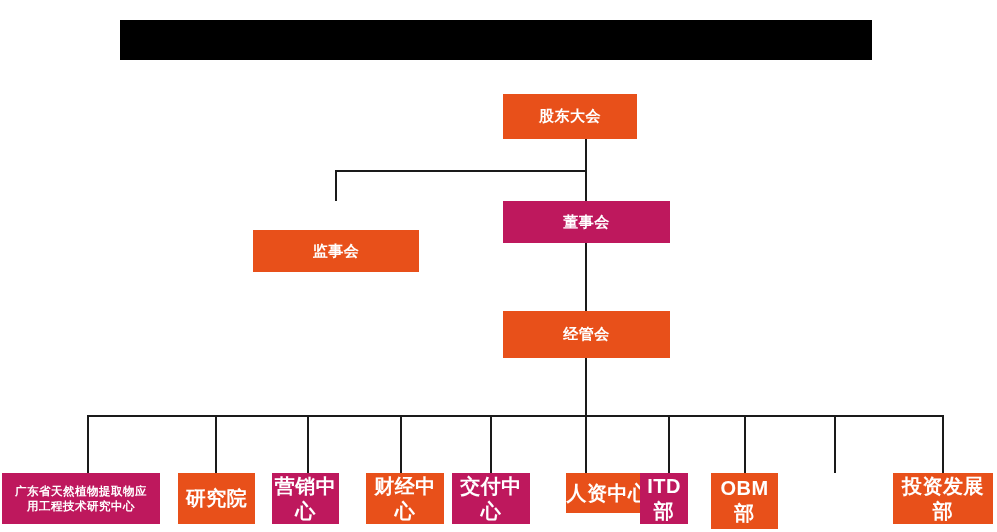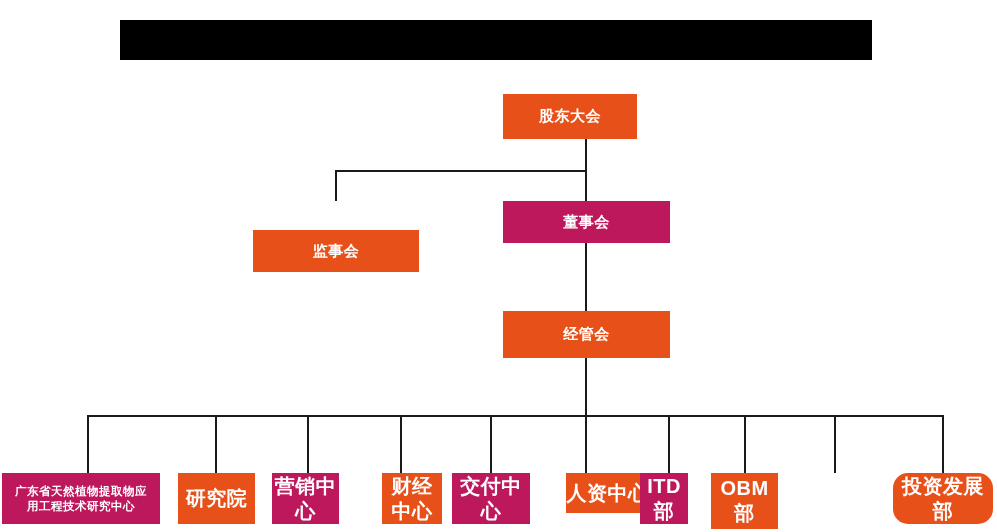--- a/index.html
+++ b/index.html
@@ -102,26 +102,26 @@
 
   <div class="node light xs" style="left:2px; top:473px; width:158px; height:51px; flex-direction:column;">
     <span>广东省天然植物提取物应</span>
     <span>用工程技术研究中心</span>
   </div>
 
   <div class="node dark md" style="left:178px; top:473px; width:77px; height:51px;">研究院</div>
 
   <div class="node light md" style="left:272px; top:473px; width:67px; height:51px;">营销中心</div>
 
-  <div class="node dark md" style="left:382px; top:473px; width:60px; height:51px;">财经中心</div>
+  <div class="node dark md" style="left:366px; top:473px; width:78px; height:51px;">财经中心</div>
 
   <div class="node light md" style="left:452px; top:473px; width:78px; height:51px;">交付中心</div>
 
   <div class="node dark md" style="left:522px; top:473px; width:83px; height:40px;margin-left:44px;">人资中心</div>
 
   <div class="node light md" style="left:640px; top:473px; width:48px; height:51px;">ITD部</div>
 
   <div class="node dark md" style="left:711px; top:473px; width:67px; height:56px;">OBM部</div>
 
 
-  <div class="node dark md" style="left:893px; top:473px; width:100px; height:51px;border-radius:15px;">投资发展部</div>
+  <div class="node dark md" style="left:893px; top:473px; width:100px; height:51px;">投资发展部</div>
 
 </div>
 
 </body></html>

